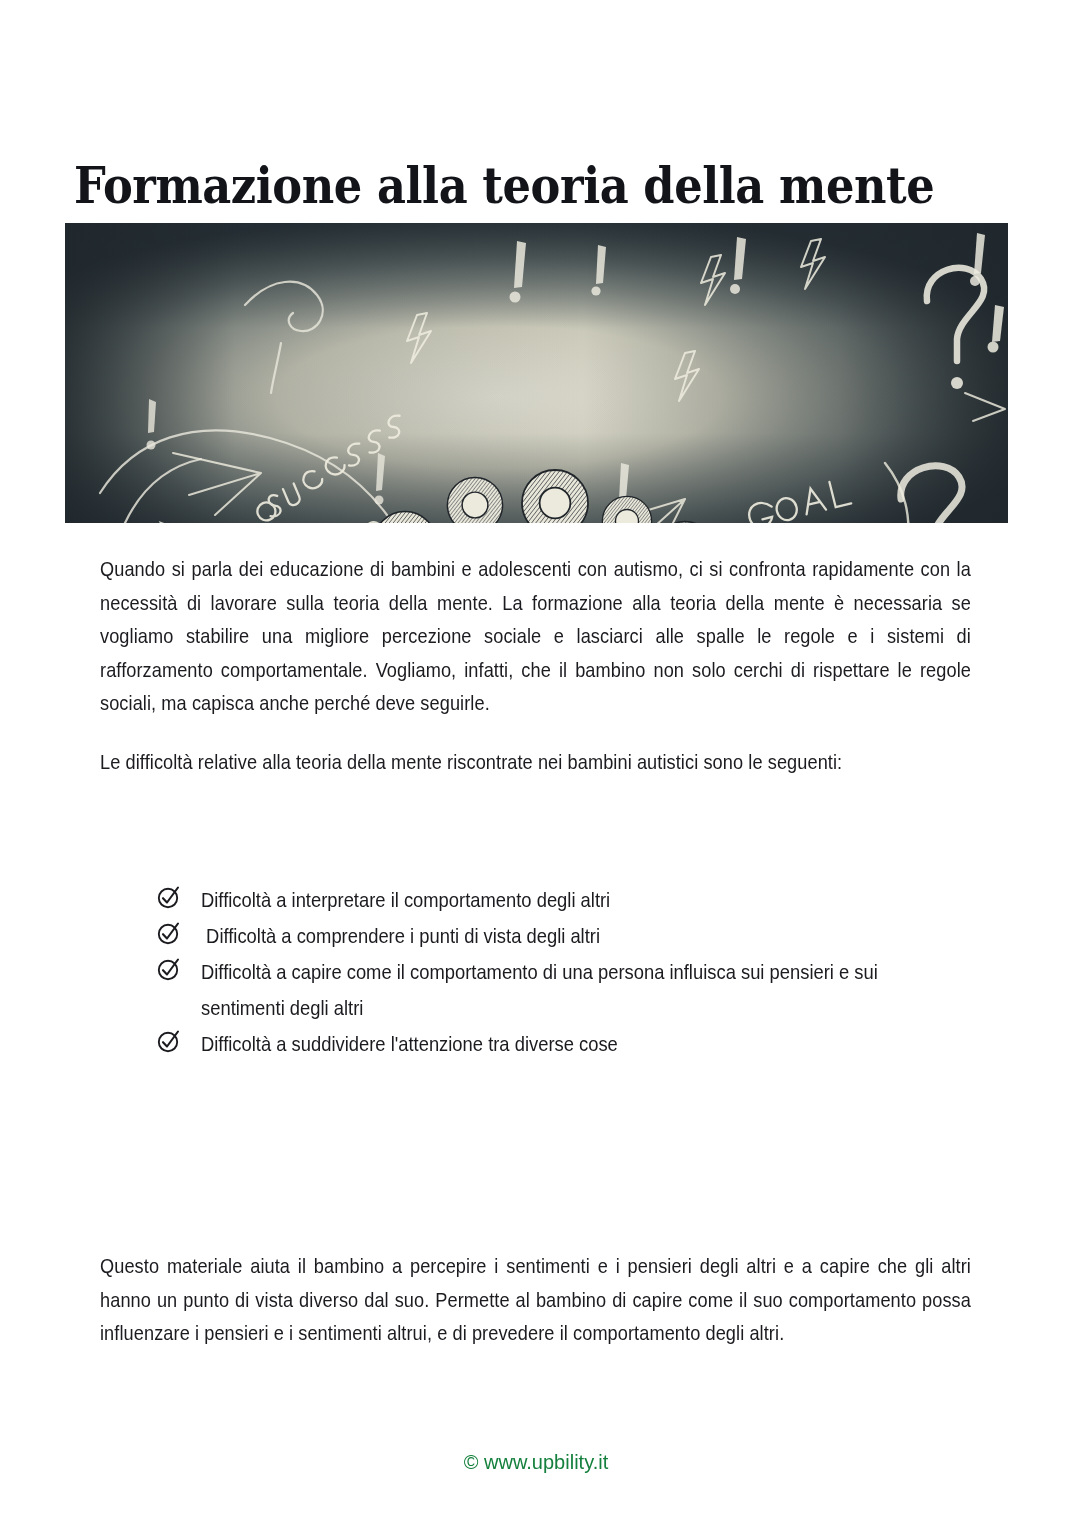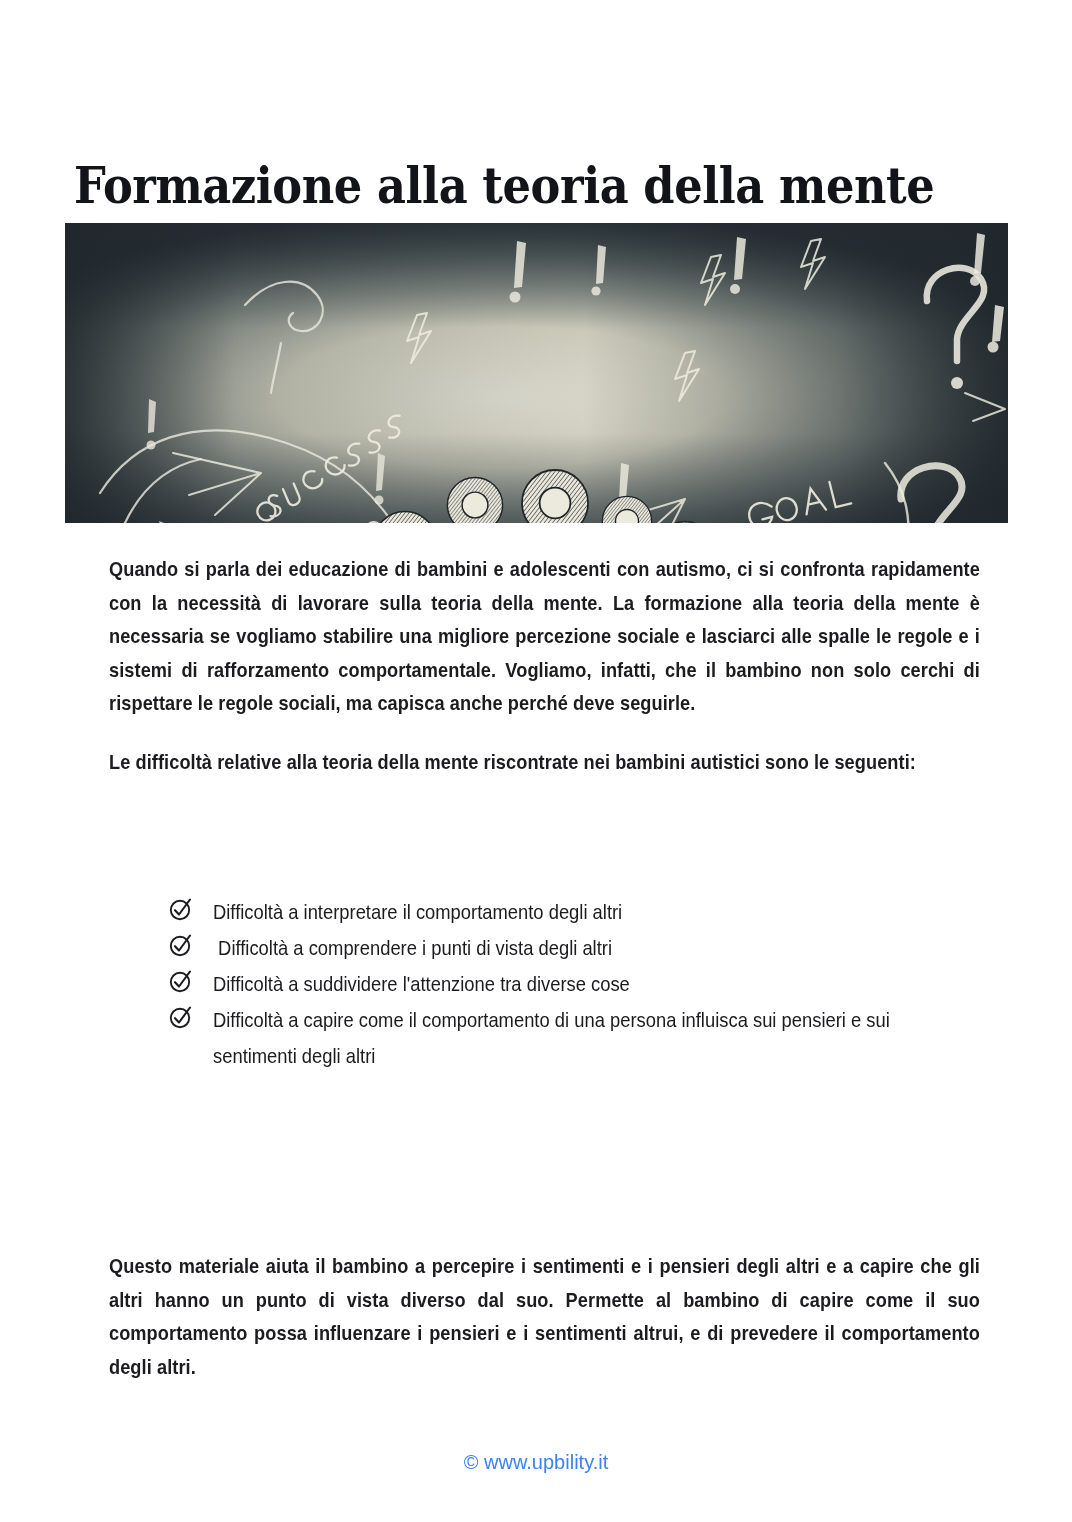--- a/index.html
+++ b/index.html
@@ -47,24 +47,23 @@
     width: 943px;
     height: 300px;
     overflow: hidden;
     background: #2b3439;
   }
   .banner svg { display: block; width: 943px; height: 300px; }
 
   
   .textcol {
     position: absolute;
-    left: 109px;
+    left: 100px;
     top: 552px;
     width: 871px;
-    font-weight: bold;
   }
   p.body {
     margin: 0;
     font-size: 21px;
     line-height: 33.5px;
     color: #1b1b20;
     text-align: justify;
     text-justify: inter-word;
     transform: scaleX(0.865);
     transform-origin: left top;
@@ -72,21 +71,21 @@
     letter-spacing: 0.1px;
   }
   p.body.gap { margin-top: 25px; }
 
   
   .checklist {
     position: absolute;
     left: 152px;
     top: 878px;
     width: 800px;
-    margin: 16px;
+    margin: 4px;
     padding: 0;
     list-style: none;
   }
   .checklist li {
     position: relative;
     padding-left: 45px;
     min-height: 36px;
   }
   .checklist .bullet {
     position: absolute;
@@ -109,21 +108,21 @@
 
   
   .footer {
     position: absolute;
     left: 0;
     top: 1448px;
     width: 1072px;
     text-align: center;
     font-size: 20px;
     line-height: 28px;
-    color: #3b82f6;
+    color: #15803d;
   }
 </style>
 </head>
 <body>
 
 <div class="page">
 
   <h1 class="doc-title">Formazione alla teoria della mente</h1>
 
   <div class="banner">
@@ -412,30 +411,30 @@
       </span>
       <span class="itemtext"> Difficoltà a comprendere i punti di vista degli altri</span>
     </li>
     <li>
       <span class="bullet">
         <svg viewBox="0 0 26 26" aria-hidden="true">
           <circle cx="12" cy="14" r="9.2" fill="none" stroke="#1b1b20" stroke-width="1.9"></circle>
           <path d="M7 14.2 L11 18.5 L22 3.5" fill="none" stroke="#1b1b20" stroke-width="2.1" stroke-linecap="round" stroke-linejoin="round"></path>
         </svg>
       </span>
-      <span class="itemtext">Difficoltà a suddividere l'attenzione tra diverse cose</span>
+      <span class="itemtext">Difficoltà a capire come il comportamento di una persona influisca sui pensieri e sui sentimenti degli altri</span>
     </li>
     <li>
       <span class="bullet">
         <svg viewBox="0 0 26 26" aria-hidden="true">
           <circle cx="12" cy="14" r="9.2" fill="none" stroke="#1b1b20" stroke-width="1.9"></circle>
           <path d="M7 14.2 L11 18.5 L22 3.5" fill="none" stroke="#1b1b20" stroke-width="2.1" stroke-linecap="round" stroke-linejoin="round"></path>
         </svg>
       </span>
-      <span class="itemtext">Difficoltà a capire come il comportamento di una persona influisca sui pensieri e sui sentimenti degli altri</span>
+      <span class="itemtext">Difficoltà a suddividere l'attenzione tra diverse cose</span>
     </li>
   </ul>
 
   <div class="textcol" style="top:1249px;">
     <p class="body">Questo materiale aiuta il bambino a percepire i sentimenti e i pensieri degli altri e a capire che gli altri hanno un punto di vista diverso dal suo. Permette al bambino di capire come il suo comportamento possa influenzare i pensieri e i sentimenti altrui, e di prevedere il comportamento degli altri.</p>
   </div>
 
   <div class="footer">© www.upbility.it</div>
 
 </div>

